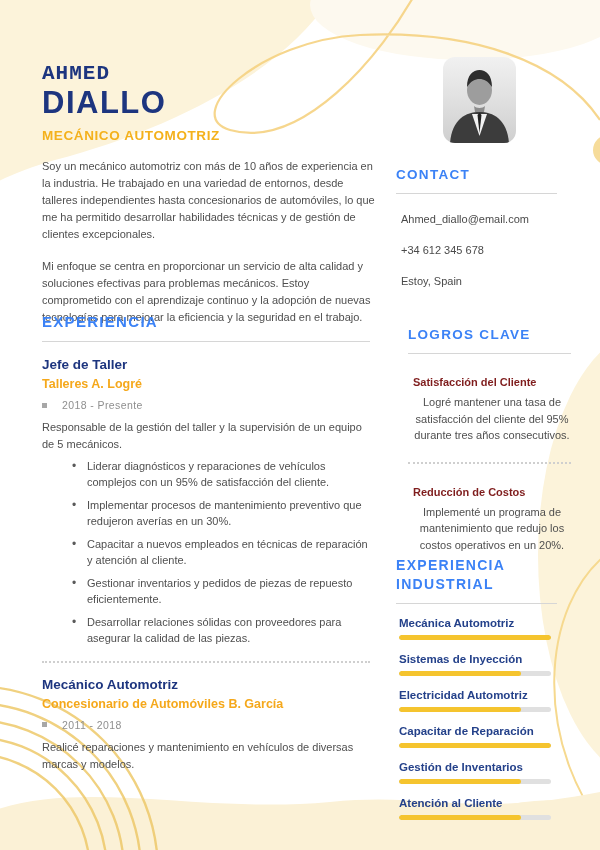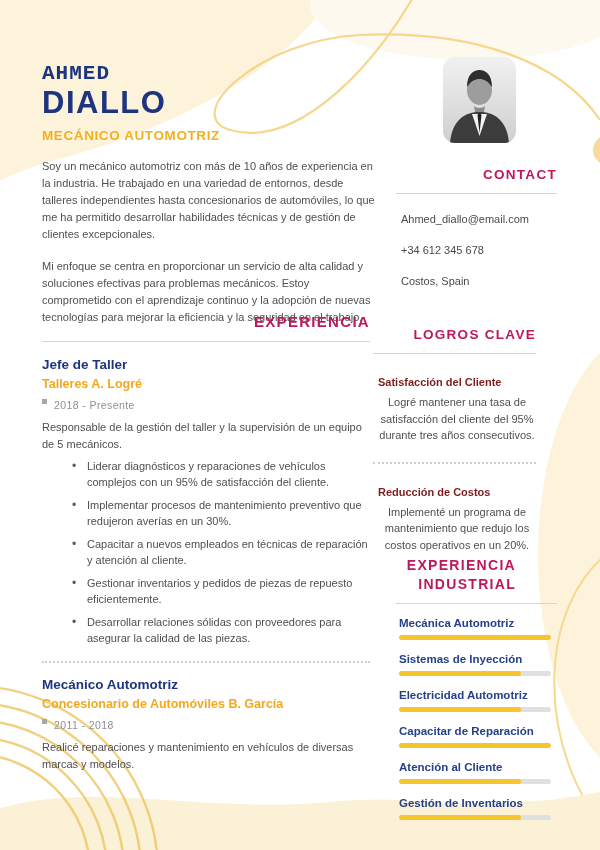--- a/index.html
+++ b/index.html
@@ -15,44 +15,44 @@
   .name-block{position:absolute;left:42px;top:62px;}
   .first-name{font-size:21px;font-weight:600;color:#1d357f;letter-spacing:1px;line-height:1.1;font-family:Liberation Mono, monospace;}
   .last-name{font-size:31px;font-weight:800;color:#1d357f;letter-spacing:1.5px;line-height:1.15;}
   .job-title{font-size:13.5px;font-weight:700;color:#f4b11c;letter-spacing:.6px;margin-top:7px;}
 
   .photo{position:absolute;left:443px;top:57px;width:73px;height:86px;border-radius:12px;overflow:hidden;}
   .photo svg{display:block;}
 
   
   .body-text{font-size:11px;line-height:1.55;color:#4f4f4f;}
-  .section-heading{font-size:14.5px;font-weight:800;color:#be185d;letter-spacing:1.3px;line-height:1.35;text-align:right;}
+  .section-heading{font-size:14.5px;font-weight:800;color:#3b82f6;letter-spacing:1.3px;line-height:1.35;}
   .rule{border:none;border-top:1px solid #d6d6d6;margin:9px 0 0 0;}
   .dotted-rule{border:none;border-top:2px dotted #cfcfcf;margin:14px 0;}
 
   
   .summary{position:absolute;left:42px;top:158px;width:334px;}
   .summary p{margin:0 0 15px 0;}
 
   
   .experience{position:absolute;left:42px;top:312px;width:328px;}
   .job{margin-top:15px;}
   .job-role{font-size:13.5px;font-weight:800;color:#1d357f;}
   .job-company{font-size:12.5px;font-weight:700;color:#f5a81b;margin-top:5px;}
-  .job-dates{font-size:10.5px;color:#8f8f8f;letter-spacing:.4px;margin-top:8px;display:flex;}
+  .job-dates{font-size:10.5px;color:#8f8f8f;letter-spacing:.4px;margin-top:8px;display:flex;align-items:center;gap:8px;}
   .sq{display:inline-block;width:5px;height:5px;background:#a7a7a7;margin-right:7px;}
   .job-desc{margin-top:8px;}
   .job-bullets{list-style:none;margin:6px 0 0 0;padding:0 0 0 30px;}
   .job-bullets li{position:relative;padding-left:15px;margin-bottom:7px;font-size:11px;line-height:1.45;color:#4f4f4f;}
   .job-bullets li::before{content:"•";position:absolute;left:0;top:-1px;color:#5a5a5a;font-size:12px;}
 
   
   .contact{position:absolute;left:396px;top:166px;width:161px;}
   .contact-item{font-size:11px;color:#4a4a4a;padding-left:5px;margin-top:19px;}
-  .achievements{position:absolute;left:373px;top:326px;width:163px;}
+  .achievements{position:absolute;left:408px;top:326px;width:163px;}
   .ach-title{font-size:11px;font-weight:800;color:#7f1d1d;padding-left:5px;margin-top:22px;}
   .ach-text{font-size:11px;line-height:1.5;color:#4f4f4f;padding-left:5px;margin-top:6px;text-align:center;}
   .skills{position:absolute;left:396px;top:556px;width:161px;}
   .skill{margin-top:13px;padding-left:3px;}
   .skill-label{font-size:11.5px;font-weight:800;color:#24418a;}
   .skill-track{margin-top:6px;height:5px;border-radius:3px;background:#e0e0e0;overflow:hidden;width:152px;}
   .skill-fill{height:100%;border-radius:3px;background:#f5c42e;}
 </style>
 </head>
 <body>
@@ -149,21 +149,21 @@
         </div>
         <div class="job-desc body-text">Realicé reparaciones y mantenimiento en vehículos de diversas marcas y modelos.</div>
       </div>
     </div>
 
     <div class="contact">
       <div class="section-heading" style="font-size:13.5px;">CONTACT</div>
       <hr class="rule">
       <div class="contact-item">Ahmed_diallo@email.com</div>
       <div class="contact-item">+34 612 345 678</div>
-      <div class="contact-item">Costos, Spain</div>
+      <div class="contact-item">Estoy, Spain</div>
     </div>
 
     <div class="achievements">
       <div class="section-heading" style="font-size:13.5px;">LOGROS CLAVE</div>
       <hr class="rule">
       <div>
         <div class="ach-title">Satisfacción del Cliente</div>
         <div class="ach-text">Logré mantener una tasa de satisfacción del cliente del 95% durante tres años consecutivos.</div>
       </div>
       <hr class="dotted-rule" style="margin:18px 0 0 0;">
@@ -195,27 +195,27 @@
             <div class="skill-fill" style="width: 80%;"></div>
           </div>
       </div>
       <div class="skill">
         <div class="skill-label">Capacitar de Reparación</div>
         <div class="skill-track">
             <div class="skill-fill" style="width: 100%;"></div>
           </div>
       </div>
       <div class="skill">
+        <div class="skill-label">Gestión de Inventarios</div>
+        <div class="skill-track">
+            <div class="skill-fill" style="width: 80%;"></div>
+          </div>
+      </div>
+      <div class="skill">
         <div class="skill-label">Atención al Cliente</div>
-        <div class="skill-track">
-            <div class="skill-fill" style="width: 80%;"></div>
-          </div>
-      </div>
-      <div class="skill">
-        <div class="skill-label">Gestión de Inventarios</div>
         <div class="skill-track">
             <div class="skill-fill" style="width: 80%;"></div>
           </div>
       </div>
     </div>
 
   </div>
 </div>
 
 </body></html>

